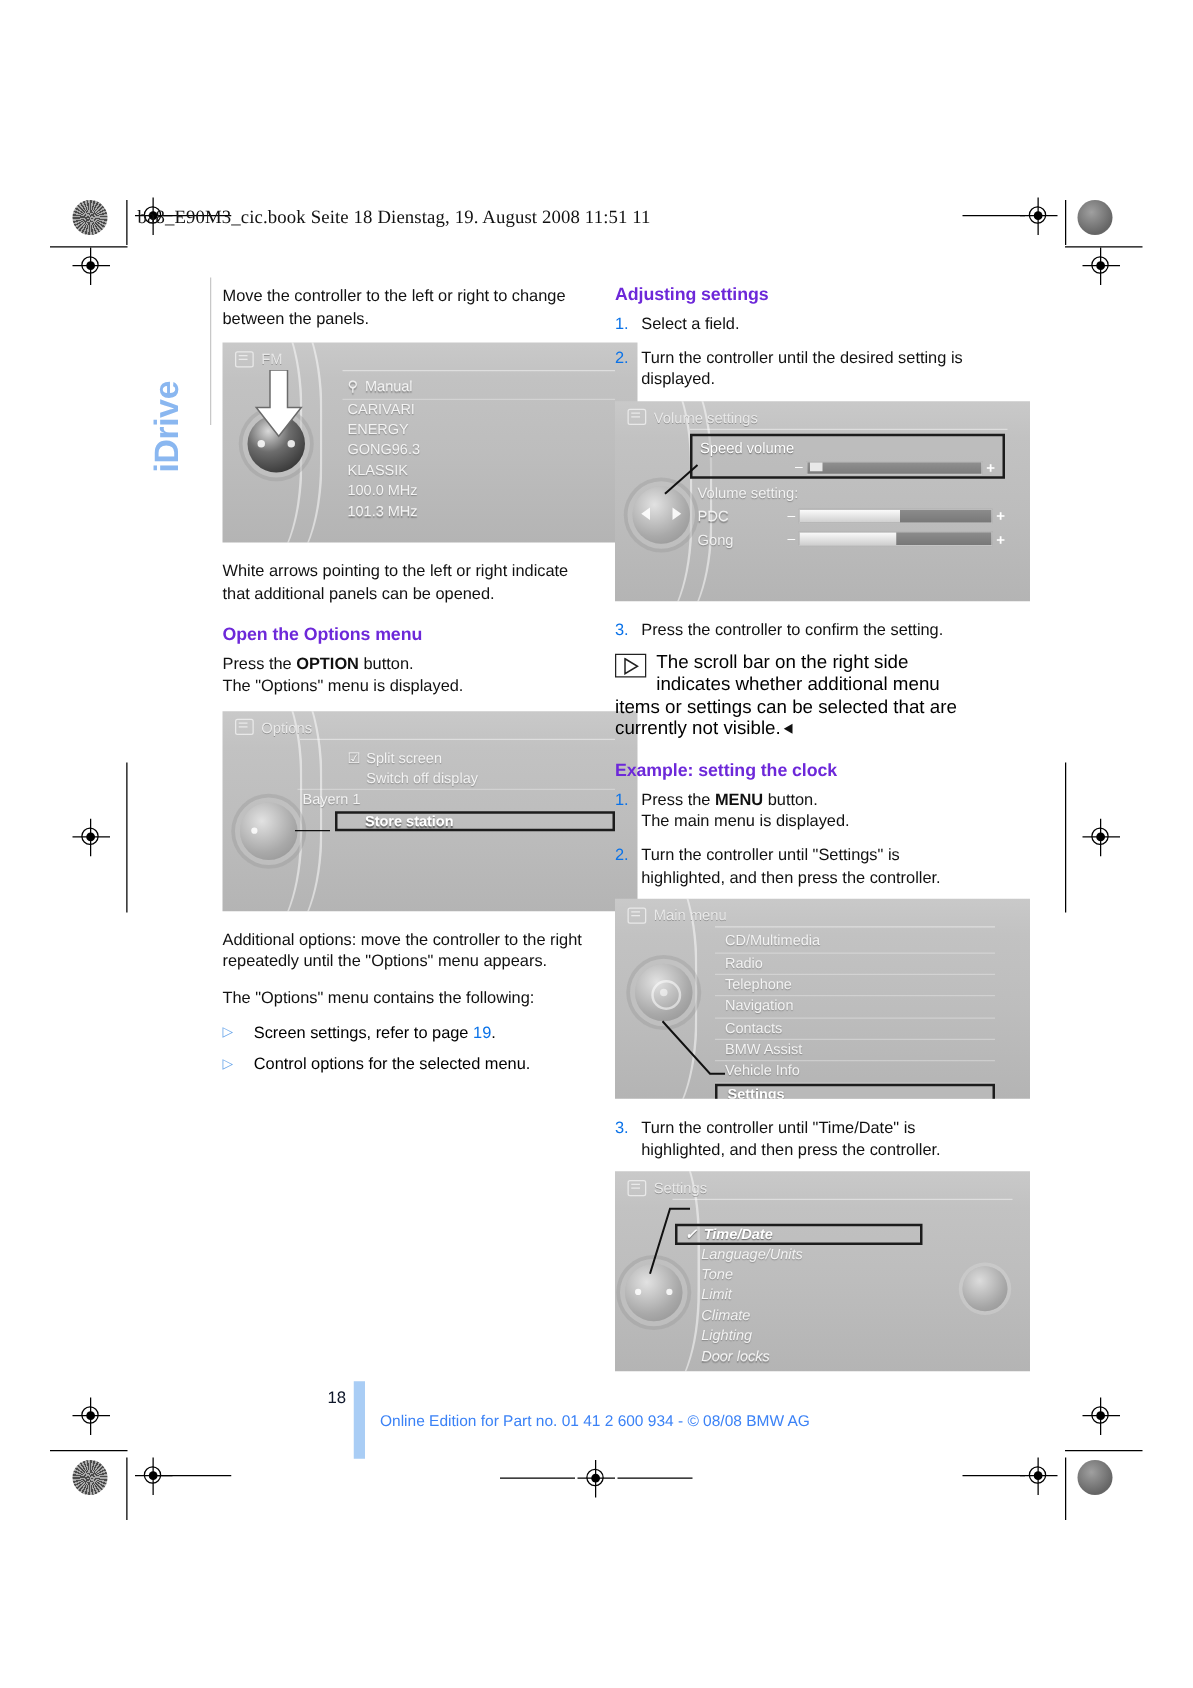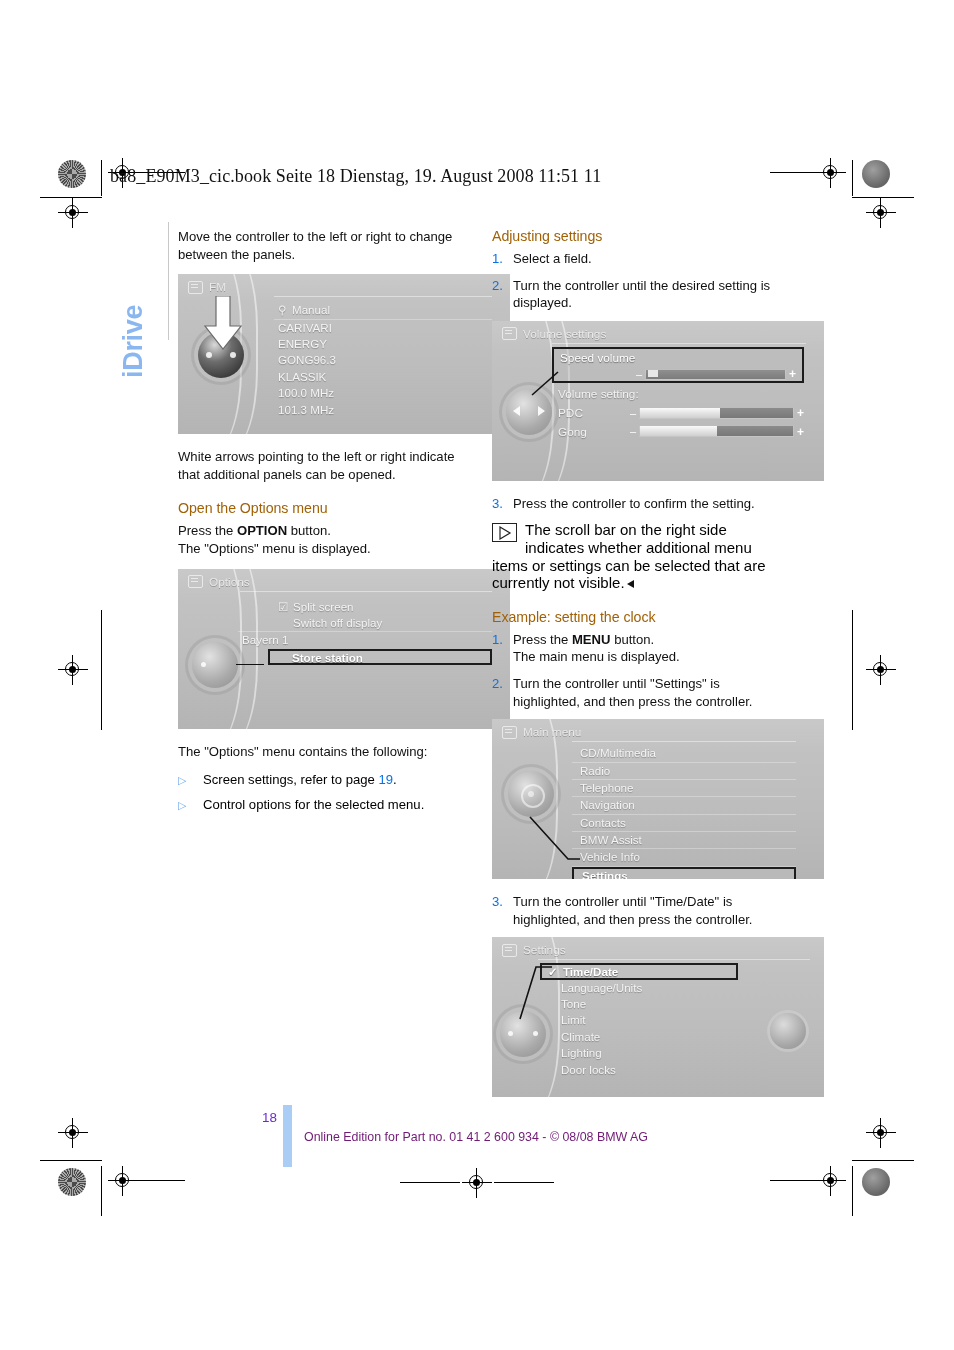--- a/index.html
+++ b/index.html
@@ -64,21 +64,21 @@
     position: absolute;
     background: #000;
   }
 
   
   .slug {
     position: absolute;
     left: 110px;
     top: 166px;
     font-family: "Liberation Serif", serif;
-    font-size: 18px;
+    font-size: 15px;
     letter-spacing: .1px;
     white-space: nowrap;
     color: #111;
   }
 
   
   .chapter-tab {
     position: absolute;
     left: 112px;
     top: 218px;
@@ -119,22 +119,22 @@
     margin: 0 0 11px 0;
     font-size: 13.1px;
     line-height: 17.6px;
     color: #111;
   }
   p.body.tight { margin-bottom: 0; }
 
   h2.sect {
     margin: 17px 0 6px 0;
     font-size: 14.2px;
-    font-weight: normal;
-    color: #a16207;
+    font-weight: bold;
+    color: #6d28d9;
     letter-spacing: -0.05px;
   }
   h2.sect.first { margin-top: 0; }
 
   .step {
     display: flex;
     margin: 0 0 9px 0;
     font-size: 13.1px;
     line-height: 17.6px;
   }
@@ -357,36 +357,36 @@
     background: radial-gradient(circle at 38% 32%, #dcdcdc, #a5a5a5 65%, #909090 100%);
     box-shadow: 0 0 0 3px rgba(255,255,255,.18);
   }
 
   
   .page-num {
     position: absolute;
     left: 262px;
     top: 1110px;
     font-size: 13.4px;
-    color: #6d28d9;
+    color: #0f172a;
   }
   .page-bar {
     position: absolute;
     left: 283px;
     top: 1105px;
     width: 9px;
     height: 62px;
     background: #a9cdf5;
   }
   .footer-txt {
     position: absolute;
     left: 304px;
     top: 1130px;
     font-size: 12.4px;
-    color: #701a75;
+    color: #3b82f6;
     white-space: nowrap;
   }
 </style>
 </head>
 <body>
 
 <div class="blob" style="left:58px; top:160px;"></div>
 <div class="reg" style="left:108px; top:158px;">
   <div class="vl"></div>
     <div class="hl"></div>
@@ -558,20 +558,21 @@
       <div class="row hl" style="margin-left:30px; padding-left:22px;">
         <span>Store station</span>
       </div>
     </div>
     <div class="knob" style="left:14px; top:73px;">
       <div class="ldot" style="width:5px;height:5px;left:9px;"></div>
     </div>
     <div class="leader" style="left:58px; top:95px; width:28px;"></div>
   </div>
 
+  <p class="body">Additional options: move the controller to the right repeatedly until the "Options" menu appears.</p>
   <p class="body">The "Options" menu contains the following:</p>
 
   <div class="bullet">
     <span class="tri">▷</span>
     <span class="txt"><span>Screen settings, refer to page </span><span class="lnk">19</span><span>.</span></span>
   </div>
   <div class="bullet">
     <span class="tri">▷</span>
     <span class="txt">Control options for the selected menu.</span>
   </div>
@@ -710,21 +711,21 @@
     </div>
     <div class="deco-r">
       <div class="swoosh" style="left:20px;"></div>
       <div class="swoosh" style="left:40px;"></div>
     </div>
     <div class="scr-title">
       <span class="ticon"></span>
       <span>Settings</span>
     </div>
     <div class="scr-titlebar-line" style="left:46px; right:14px;"></div>
-    <div class="scr-list" style="left:48px; right:86px; top:26px;">
+    <div class="scr-list" style="left:48px; right:86px; top:42px;font-style:italic;">
       <div class="row hl" style="padding-left:6px;">
         <span class="chk">✓</span><span>Time/Date</span>
       </div>
       <div class="row" style="padding-left:21px;"><span>Language/Units</span></div>
       <div class="row" style="padding-left:21px;"><span>Tone</span></div>
       <div class="row" style="padding-left:21px;"><span>Limit</span></div>
       <div class="row" style="padding-left:21px;"><span>Climate</span></div>
       <div class="row" style="padding-left:21px;"><span>Lighting</span></div>
       <div class="row" style="padding-left:21px;"><span>Door locks</span></div>
     </div>

